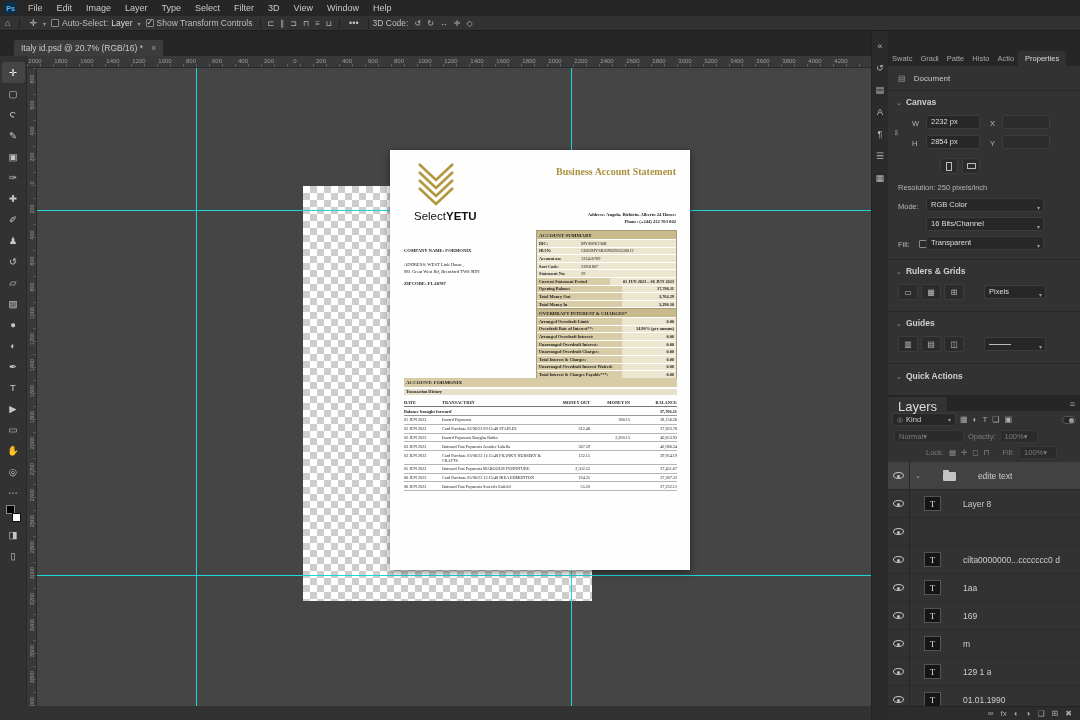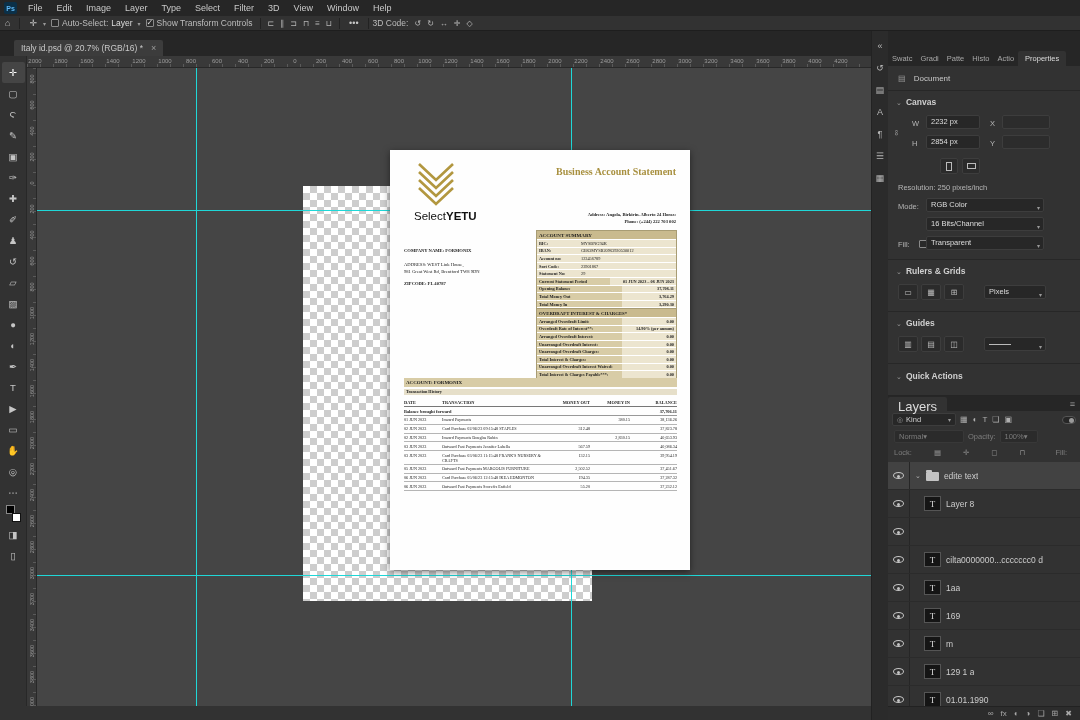--- a/index.html
+++ b/index.html
@@ -146,29 +146,29 @@
   .layers-menu{position:absolute;right:5px;top:3px;color:#9a9a9a;font-size:9px;}
   .filter-row{height:17px;display:flex;align-items:center;padding:0 4px;gap:3px;}
   .kindbox{background:#272727;border:1px solid #3d3d3d;border-radius:2px;height:13px;display:flex;
     align-items:center;color:#cfcfcf;font-size:7.5px;padding:0 4px;gap:3px;width:64px;}
   .f-ico{color:#b0b0b0;font-size:8px;padding:0 1px;}
   .f-toggle{margin-left:auto;width:14px;height:8px;border:1px solid #555;border-radius:4px;position:relative;background:#262626;}
   .f-toggle::after{content:"";position:absolute;right:1px;top:1px;width:5px;height:5px;border-radius:50%;background:#9a9a9a;}
   .blend-row{height:17px;display:flex;align-items:center;padding:0 6px;gap:4px;color:#7c7c7c;font-size:7.5px;}
   .dimfield{background:#2b2b2b;border:1px solid #383838;border-radius:2px;color:#7c7c7c;height:13px;
     line-height:12px;padding:0 4px;position:relative;}
-  .lock-row{height:15px;display:flex;align-items:center;padding:0 6px;gap:22px;color:#7c7c7c;font-size:7.5px;}
+  .lock-row{height:15px;display:flex;align-items:center;padding:0 6px;gap:5px;color:#7c7c7c;font-size:7.5px;margin-left:32px;}
   .lk{font-size:7.5px;color:#8a8a8a;}
   .layer-list{position:absolute;top:66px;bottom:14px;left:0;right:0;overflow:hidden;}
   .layer-row{height:28px;display:flex;align-items:stretch;border-bottom:1px solid #2b2b2b;}
   .layer-row.selected{background:#424242;}
   .eye-cell{width:22px;border-right:1px solid #262626;display:flex;align-items:center;justify-content:center;}
   .eye{width:11px;height:7px;border:1px solid #c4c4c4;border-radius:50%;position:relative;}
   .eye::after{content:"";position:absolute;left:3px;top:1.5px;width:3px;height:3px;border-radius:50%;background:#c4c4c4;}
-  .layer-body{display:flex;align-items:center;gap:5px;padding-left:5px;flex:1;min-width:0;}
+  .layer-body{display:flex;align-items:center;gap:22px;padding-left:5px;flex:1;min-width:0;}
   .layer-body.indent{padding-left:14px;}
   .caret{color:#b5b5b5;font-size:7px;}
   .folder{width:13px;height:9px;background:#c4c4c4;border-radius:1px;position:relative;margin-top:2px;}
   .folder::before{content:"";position:absolute;top:-2.5px;left:0;width:6px;height:2.5px;background:#c4c4c4;border-radius:1px 1px 0 0;}
   .thumb{width:17px;height:15px;background:#151515;border:1px solid #555;color:#ddd;font-size:9px;
     display:flex;align-items:center;justify-content:center;font-family:"Liberation Serif",serif;}
   .thumb.pattern{background-image:linear-gradient(45deg,#777 25%,transparent 25%,transparent 75%,#777 75%),
     linear-gradient(45deg,#777 25%,transparent 25%,transparent 75%,#777 75%);
     background-size:6px 6px;background-position:0 0,3px 3px;background-color:#333;}
   .layer-name{color:#cdcdcd;font-size:8.5px;white-space:nowrap;overflow:hidden;text-overflow:ellipsis;}

